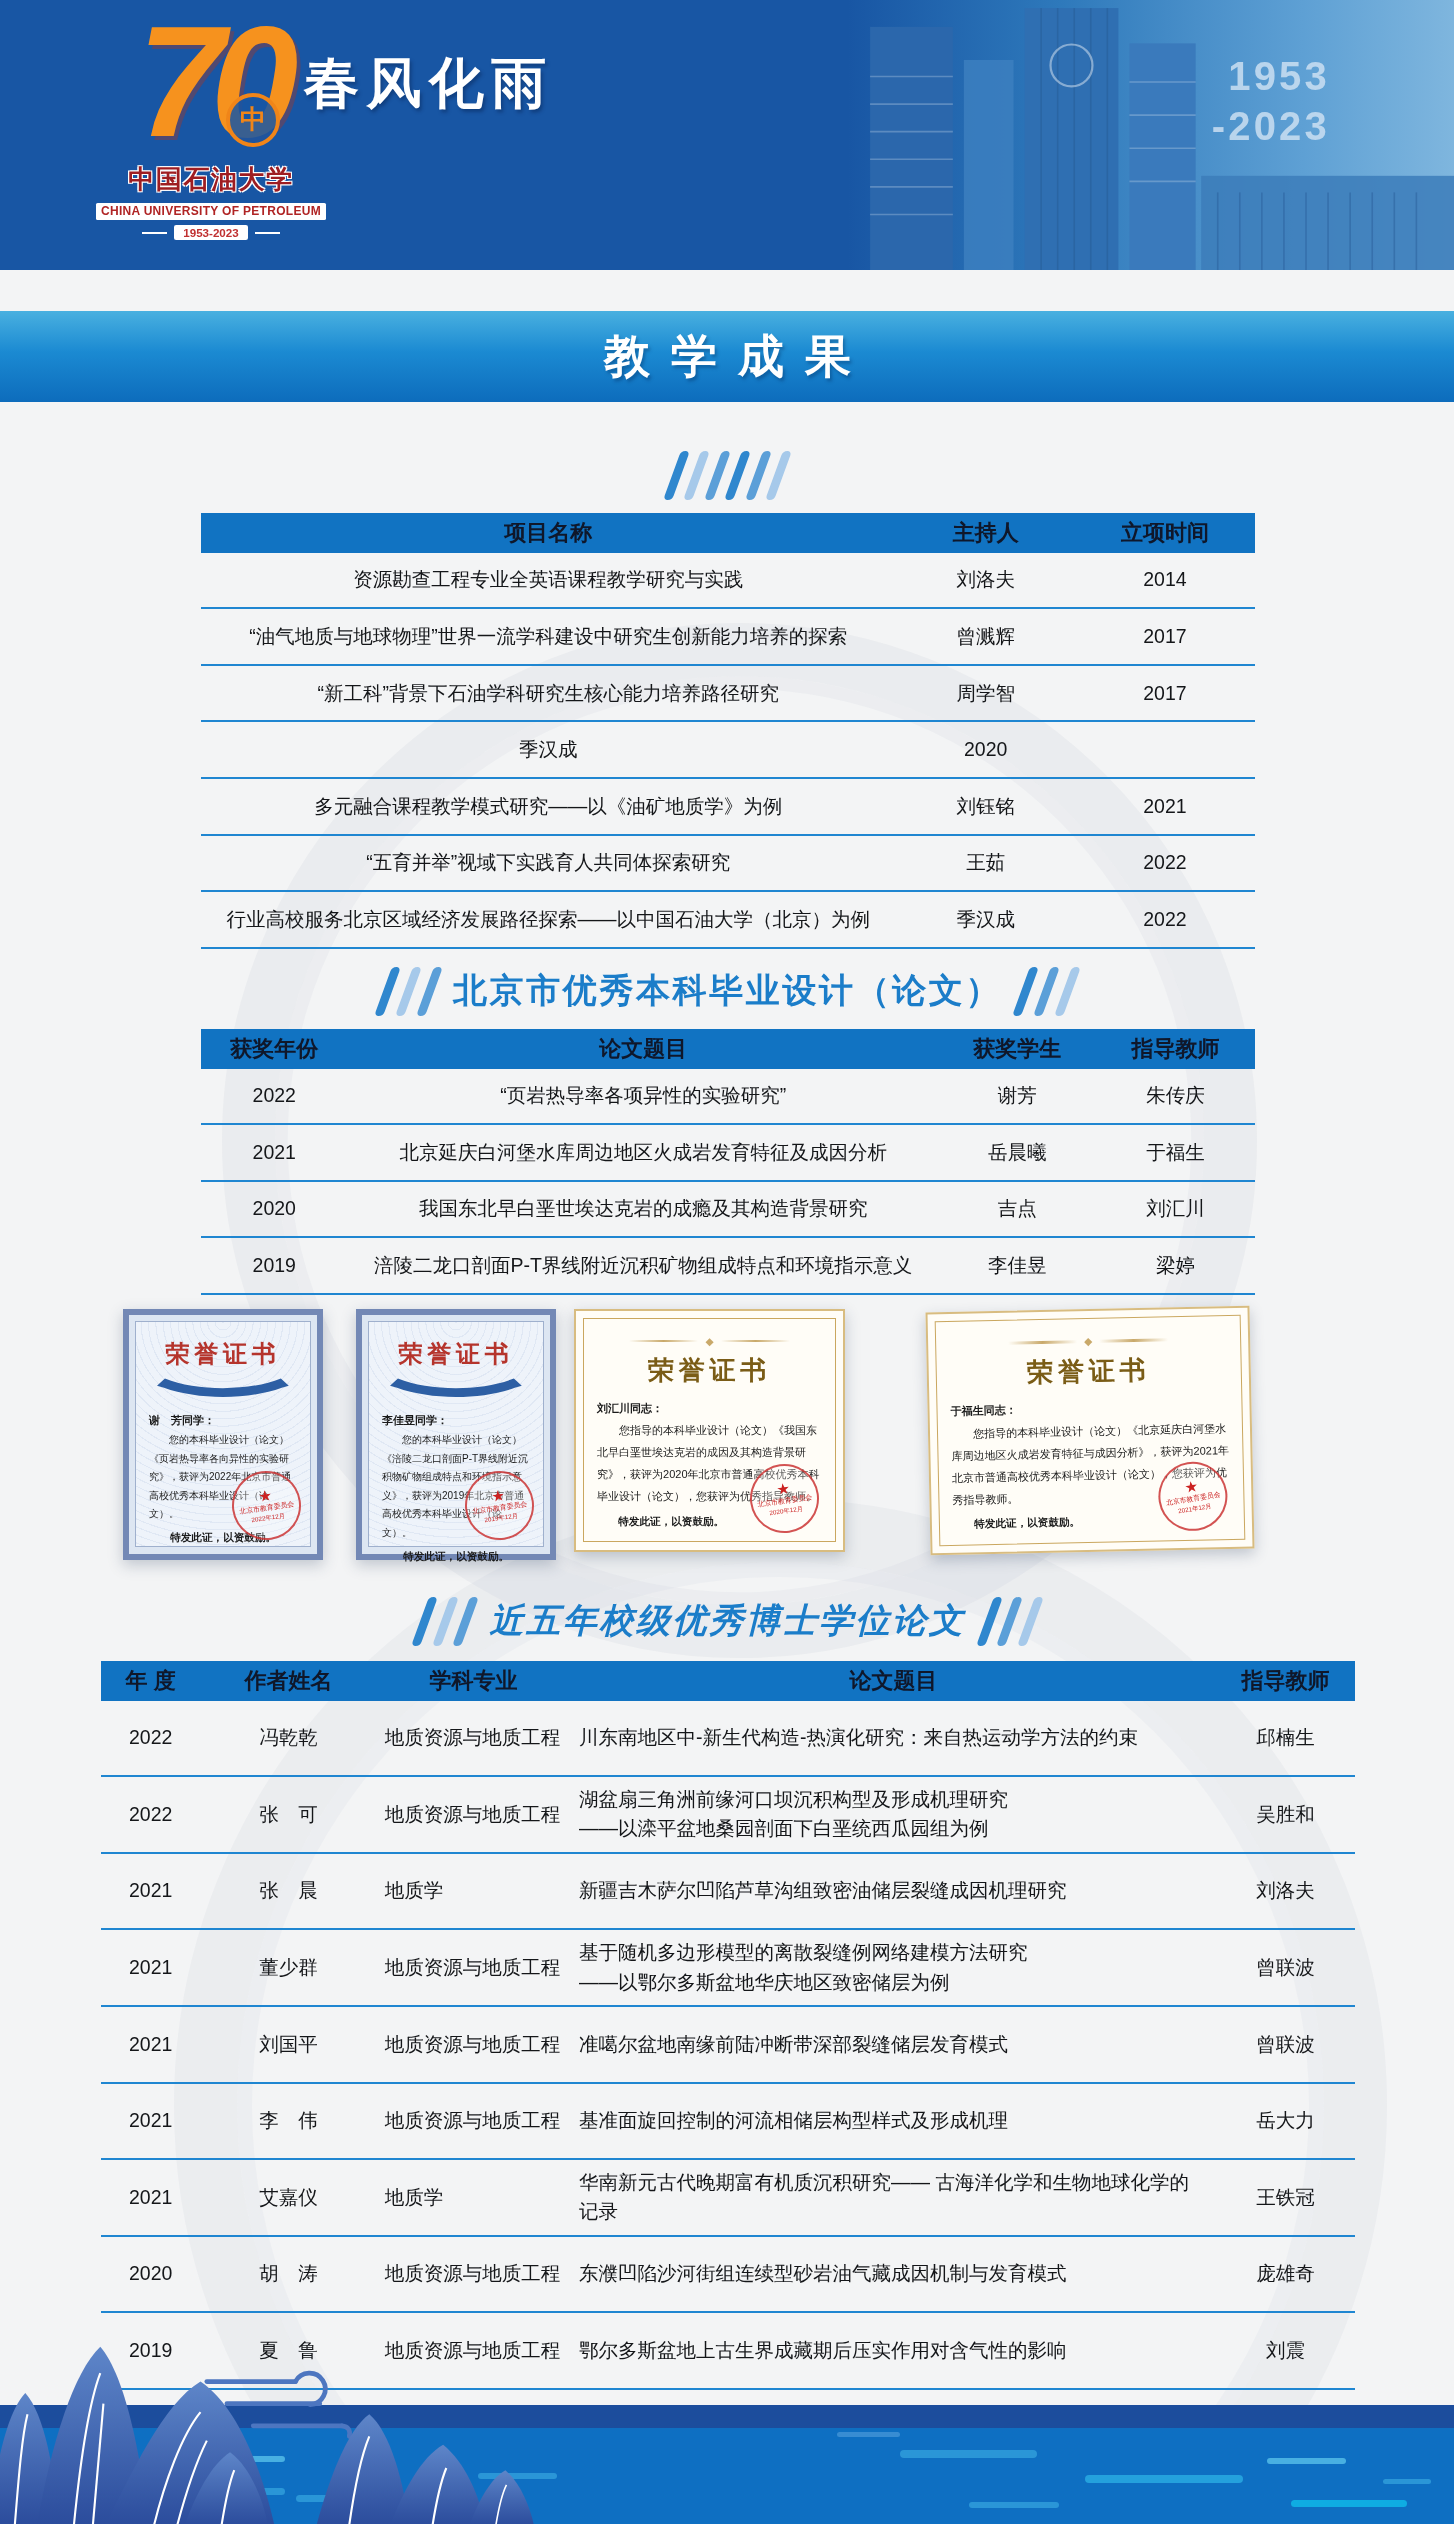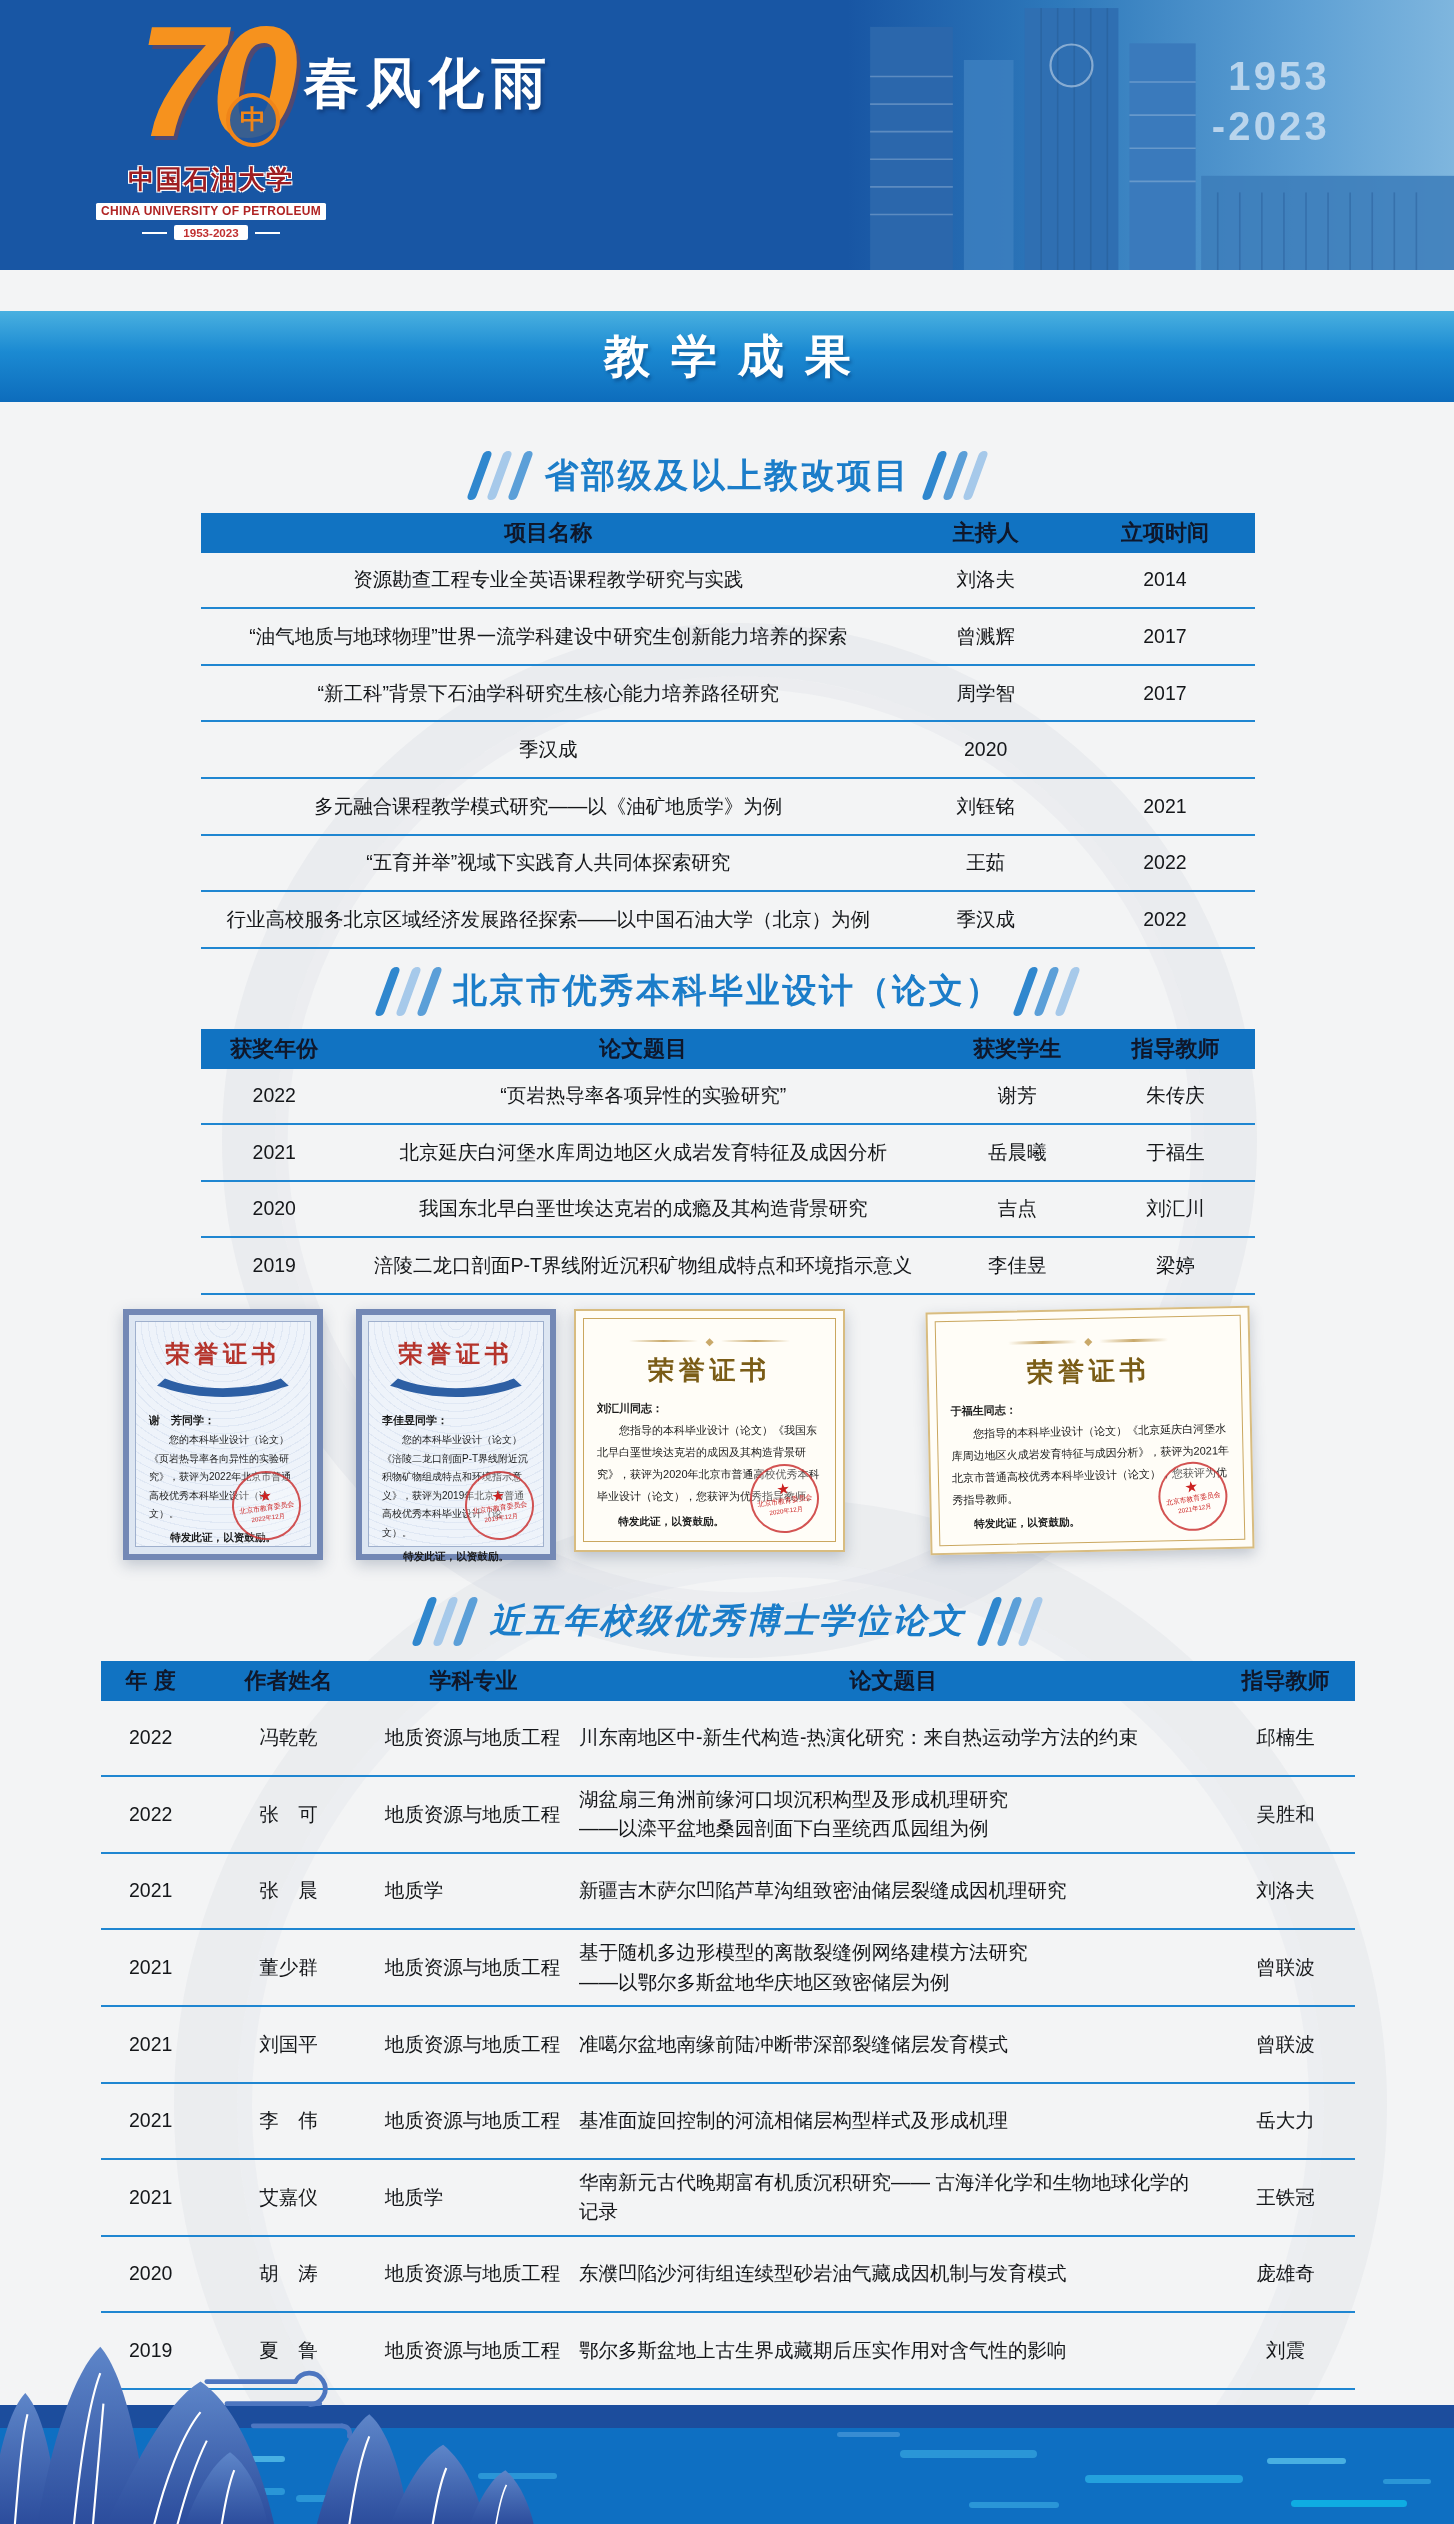--- a/index.html
+++ b/index.html
@@ -179,21 +179,20 @@
     </div>
 
     <div class="banner">
       <span>教学成果</span>
     </div>
 
     <div class="sec-head" id="sh1">
       <span class="bar b-d"></span>
       <span class="bar b-l"></span>
       <span class="bar b-m"></span>
-      <h2>省部级及以上教改项目</h2>
       <span class="bar b-d"></span>
       <span class="bar b-m"></span>
       <span class="bar b-l"></span>
     </div>
     <div class="tbl" id="tbl1">
         <div class="tr th" style="grid-template-columns: 66% 17% 17%;">
           <div class="tc">项目名称</div>
           <div class="tc">主持人</div>
           <div class="tc">立项时间</div>
         </div>

